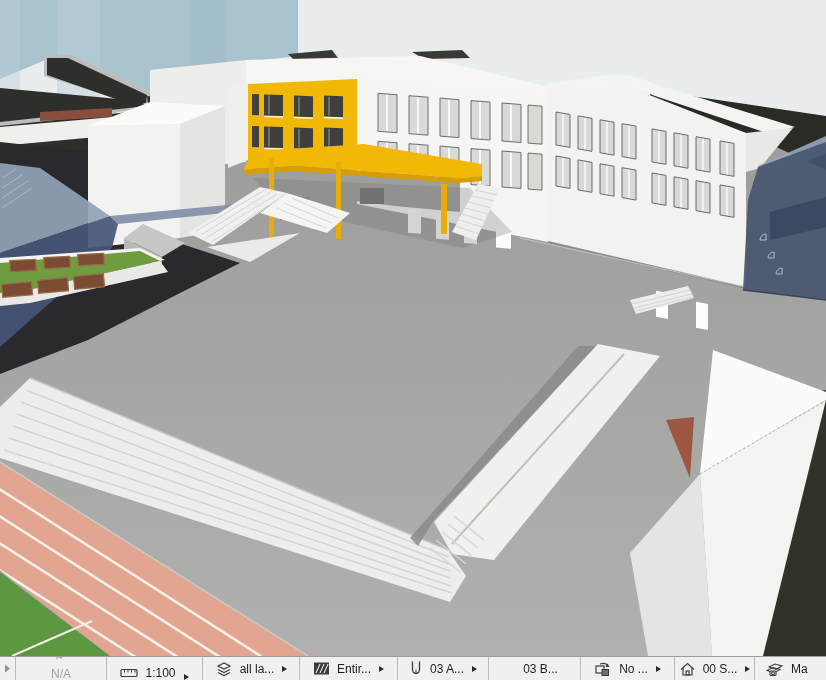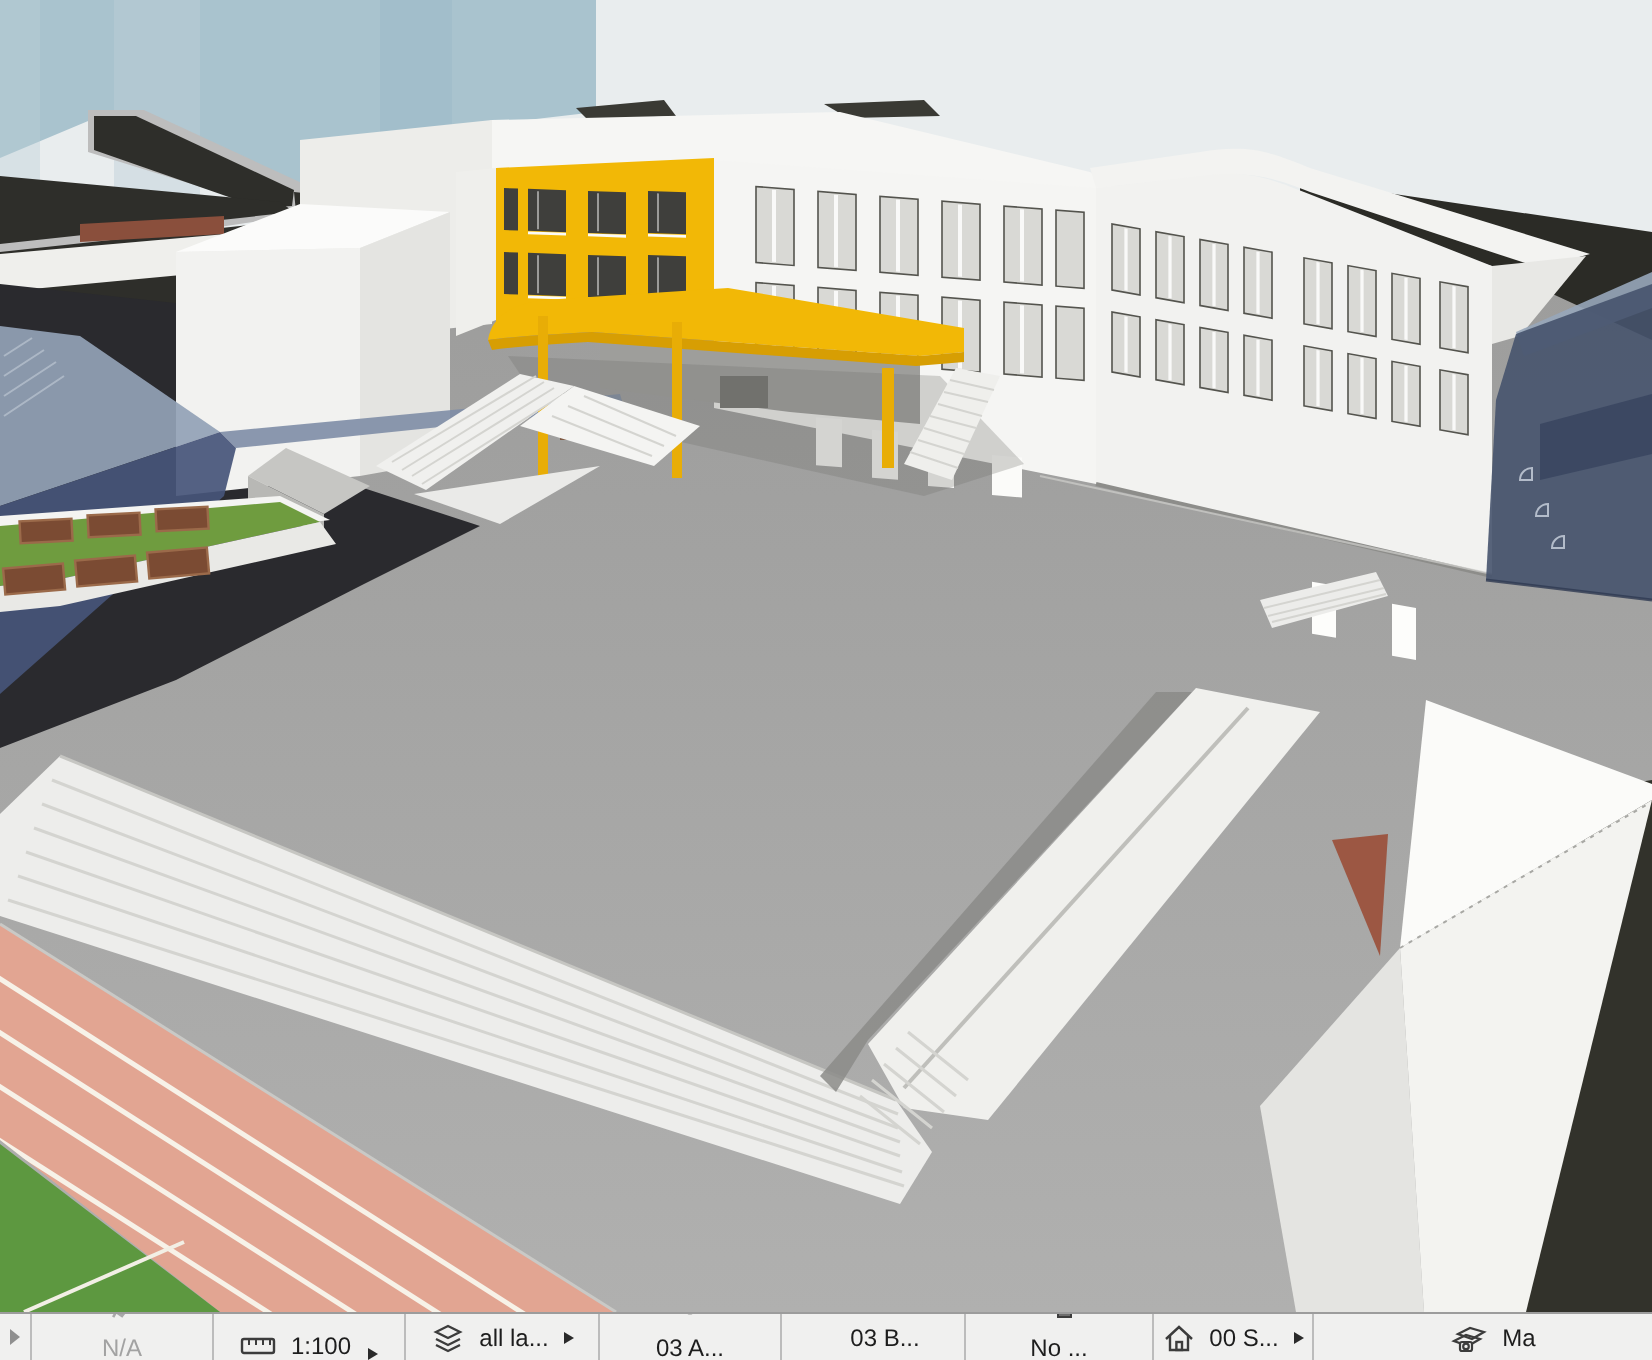--- a/index.html
+++ b/index.html
@@ -6,29 +6,29 @@
   body{width:826px;height:680px;overflow:hidden;font-family:"Liberation Sans",sans-serif;background:#e9edee;}
   .app{width:826px;height:680px;display:flex;flex-direction:column;}
   .viewport{width:826px;height:656px;position:relative;overflow:hidden;background:var(--sky,#e9edee);}
   .viewport svg{display:block;width:826px;height:656px;}
   
   .statusbar{height:24px;box-sizing:border-box;background:var(--barBg,#f0f0ef);
     border-top:1px solid var(--barBorder,#9c9c9c);display:flex;align-items:stretch;
     font-size:12px;color:var(--barText,#1d1d1d);user-select:none;}
   .seg{display:flex;align-items:center;justify-content:center;gap:7px;
     border-right:1px solid var(--barDivider,#bcbcbc);box-sizing:border-box;white-space:nowrap;overflow:hidden;}
-  .seg:last-child{border-right:none;justify-content:center;padding-left:10px;}
+  .seg:last-child{border-right:none;justify-content:flex-start;padding-left:10px;}
   .seg.disabled{color:var(--barMuted,#a2a2a2);}
   .seg .icon{display:flex;align-items:center;}
   .seg svg{display:block;}
   .popup-arrow{width:0;height:0;border-top:3.5px solid transparent;border-bottom:3.5px solid transparent;
     border-left:5px solid #2a2a2a;margin-left:1px;}
   .seg.disabled .popup-arrow{border-left-color:#a9a9a9;}
   .s0{width:16px;} .s1{width:91px;flex-direction:column;} .s2{width:96px;align-items:flex-end;} .s3{width:97px;} .s4{width:98px;}
-  .s5{width:91px;flex-direction:column;} .s6{width:92px;gap:40px;} .s7{width:94px;flex-direction:column;} .s8{width:80px;} .s9{flex:1;}
+  .s5{width:91px;} .s6{width:92px;gap:40px;} .s7{width:94px;} .s8{width:80px;} .s9{flex:1;}
 </style>
 </head>
 <body>
 
 <div class="app">
 
   <div class="viewport">
     <svg viewBox="0 0 826 656" preserveAspectRatio="none">
       <defs>
         <linearGradient id="plazaG" x1="0" y1="0" x2="0" y2="1">
@@ -386,20 +386,34 @@
         <svg width="18" height="16" viewBox="0 0 18 16" fill="none" stroke="#3c3c3c" stroke-width="1.2">
           <polygon points="3,5 9,2 15,5 9,8"></polygon>
           <path d="M3 8.5 L9 11.5 L15 8.5"></path>
           <path d="M3 11.5 L9 14.5 L15 11.5"></path>
         </svg>
       </span>
       <span>all la...</span>
       <span class="popup-arrow"></span>
     </div>
 
+    <div class="seg s4">
+      <span class="icon">
+        <svg width="17" height="15" viewBox="0 0 17 15">
+          <rect x="1.5" y="2" width="14" height="11" fill="#3c3c3c" stroke="#3c3c3c"></rect>
+          <g stroke="#ffffff" stroke-width="1">
+            <line x1="3" y1="12" x2="7" y2="3"></line>
+              <line x1="7" y1="12" x2="11" y2="3"></line>
+              <line x1="11" y1="12" x2="15" y2="3"></line>
+          </g>
+        </svg>
+      </span>
+      <span>Entir...</span>
+      <span class="popup-arrow"></span>
+    </div>
 
     <div class="seg s5">
       <span class="icon">
         <svg width="14" height="17" viewBox="0 0 14 17" fill="none" stroke="#3c3c3c" stroke-width="1.3">
           <path d="M3.5 1.5 L3.5 9 Q3.5 13.5 7 13.5 Q10.5 13.5 10.5 9 L10.5 1.5"></path>
           <path d="M7 13.5 L7 9.5" stroke-width="1"></path>
         </svg>
       </span>
       <span>03 A...</span>
       <span class="popup-arrow"></span>

